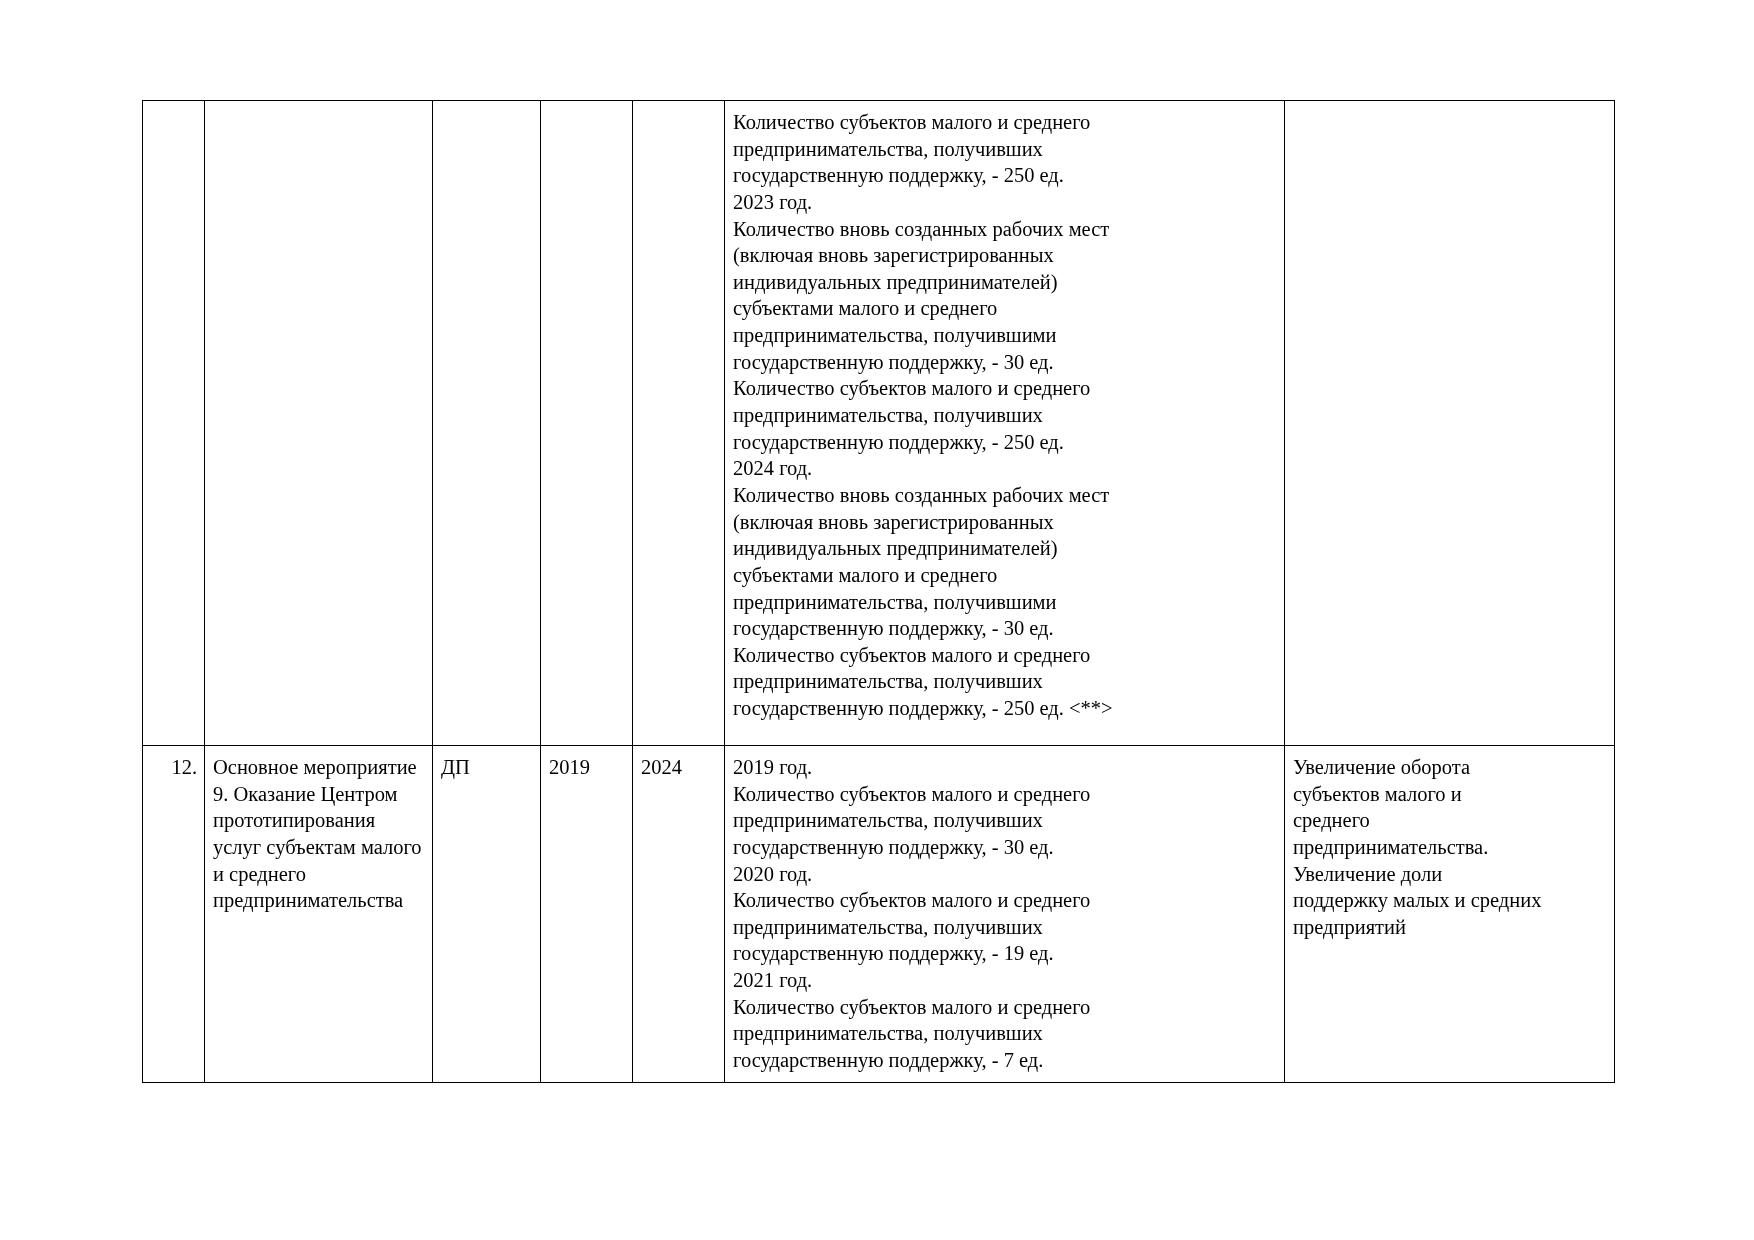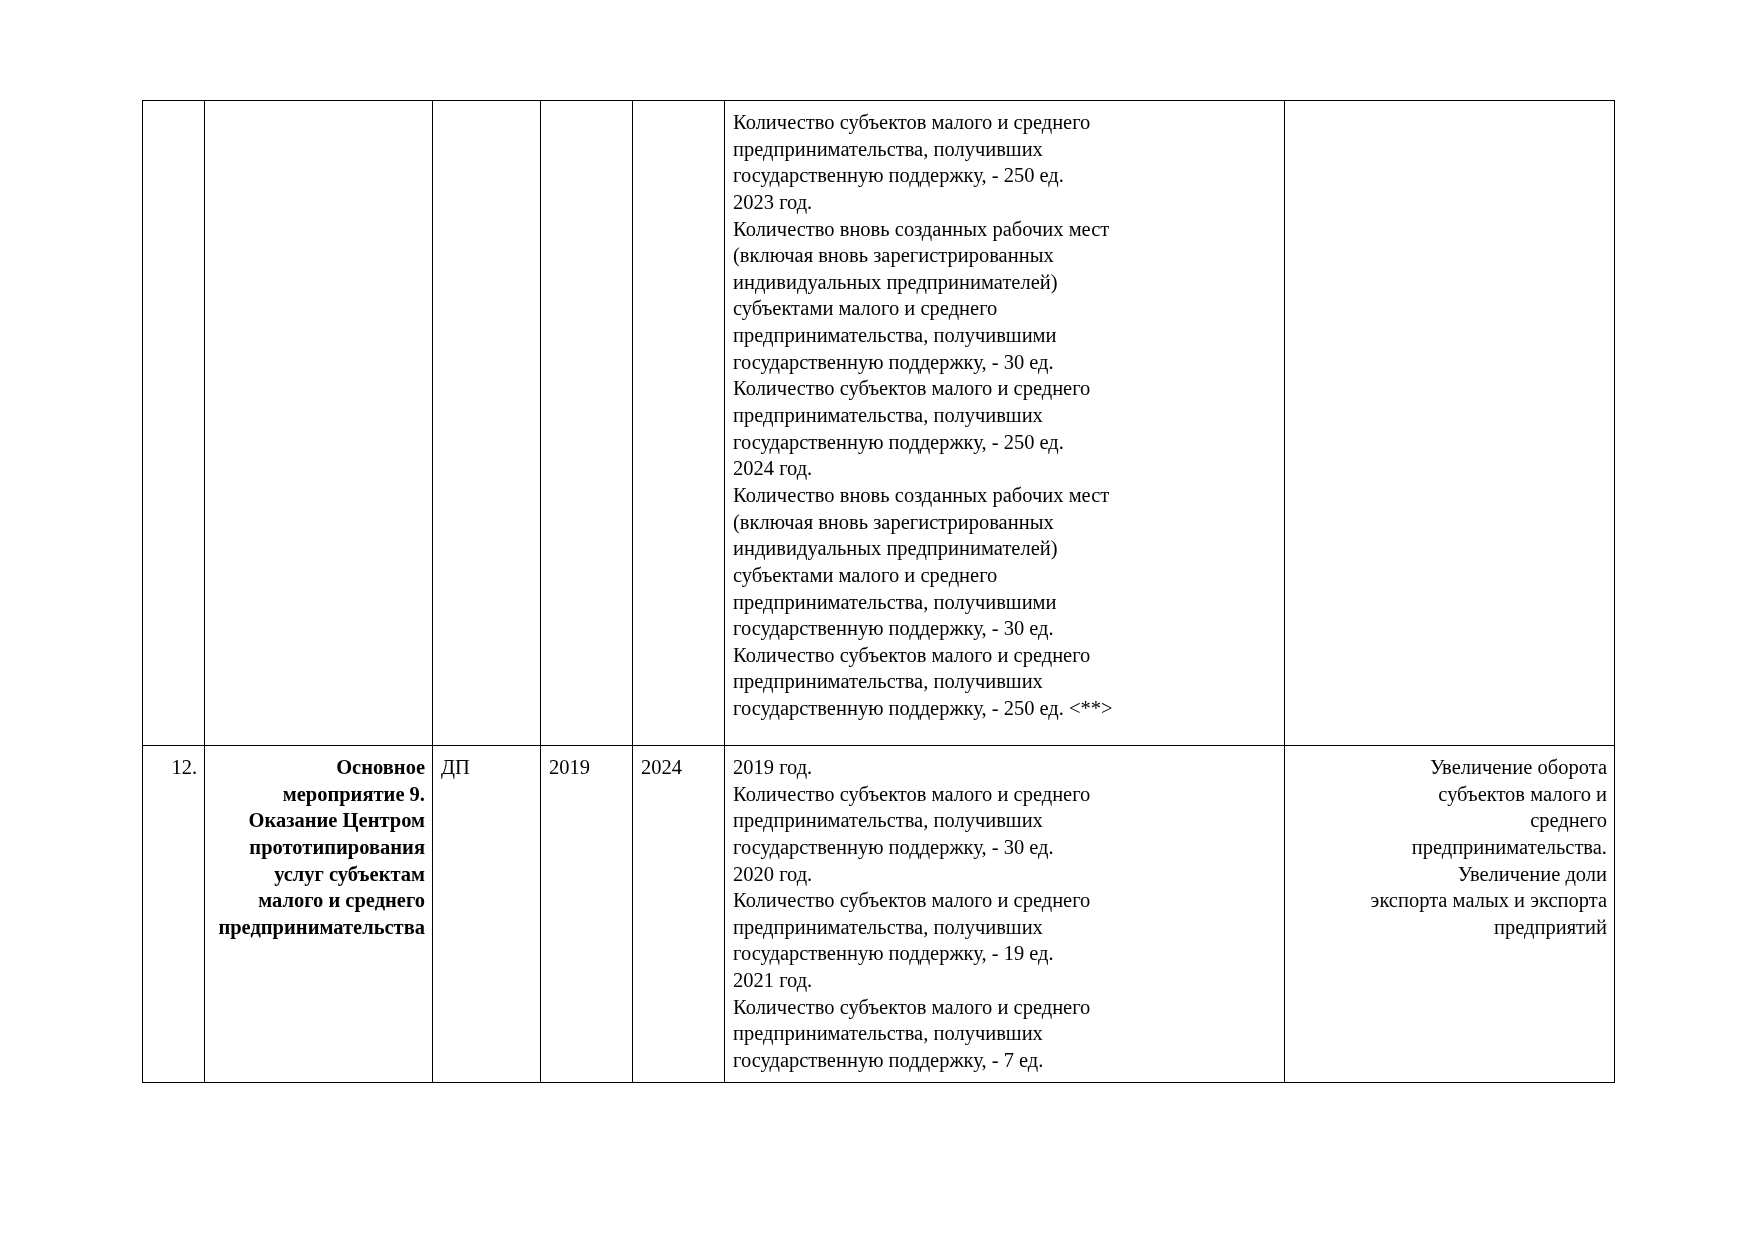--- a/index.html
+++ b/index.html
@@ -39,23 +39,23 @@
   col.c-num    { width: 62px; }
   col.c-name   { width: 228px; }
   col.c-type   { width: 108px; }
   col.c-start  { width: 92px; }
   col.c-end    { width: 92px; }
   col.c-result { width: 560px; }
   col.c-effect { width: 330px; }
 
   td.num   { text-align: right; padding-right: 10px; }
   td.center{ }
-  td.name  { text-align: right; font-weight: bold; }
+  td.name  { text-align: left; }
   td.result{ text-align: left; }
-  td.effect{ text-align: right; }
+  td.effect{ text-align: left; }
 
   .rowtop td { height: 630px; }
   .rowbot td { height: 322px; }
 
   .line { display: block; white-space: pre-wrap; }
 </style>
 </head>
 <body>
 
 <div class="page">
@@ -122,19 +122,19 @@
             <span class="line">Количество субъектов малого и среднего</span>
             <span class="line">предпринимательства, получивших</span>
             <span class="line">государственную поддержку, - 7 ед.</span>
           </td>
         <td class="effect">
             <span class="line">Увеличение оборота</span>
             <span class="line">субъектов малого и</span>
             <span class="line">среднего</span>
             <span class="line">предпринимательства.</span>
             <span class="line">Увеличение доли</span>
-            <span class="line">экспорта малых и экспорта</span>
+            <span class="line">поддержку малых и средних</span>
             <span class="line">предприятий</span>
           </td>
       </tr>
     </tbody>
   </table>
 </div>
 
 </body></html>

